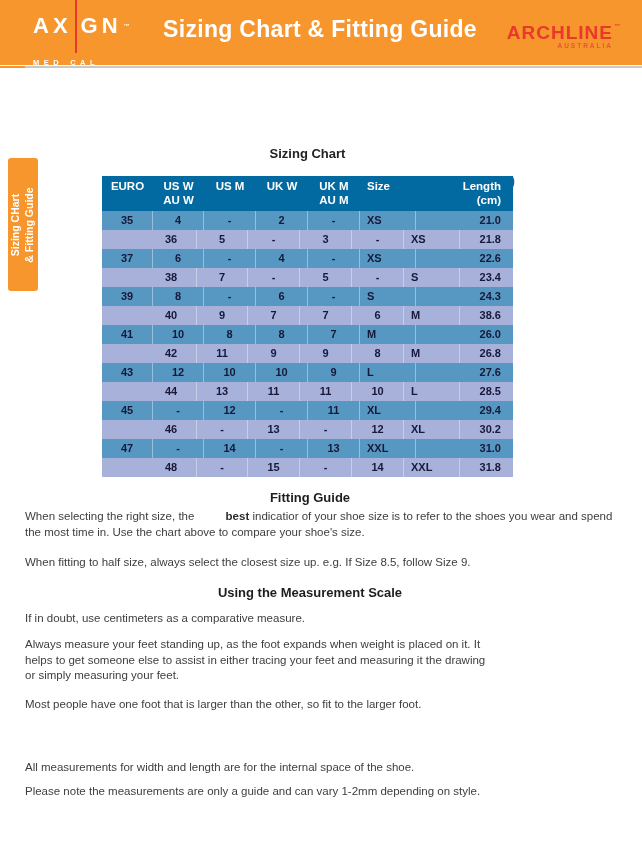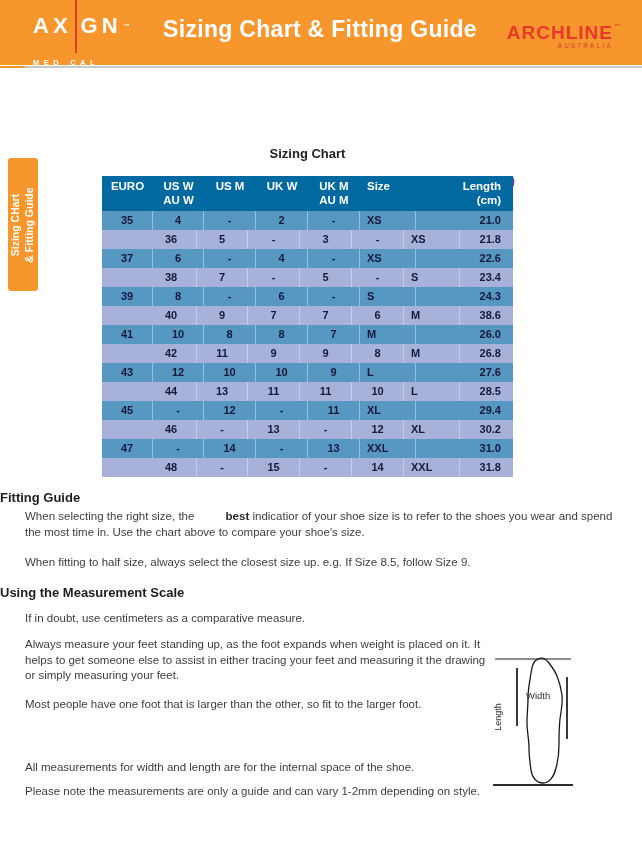--- a/index.html
+++ b/index.html
@@ -50,21 +50,21 @@
   .c{display:block;}
   .c0{width:51px;text-align:center;}
   .c1{width:51px;text-align:center;}
   .c2{width:52px;text-align:center;}
   .c3{width:52px;text-align:center;}
   .c4{width:52px;text-align:center;}
   .c5{width:56px;text-align:left;padding-left:7px;}
   .c6{flex:1;text-align:right;padding-right:12px;}
 
   
-  .sec-head{position:absolute;left:0;width:620px;margin:0;
+  .sec-head{position:absolute;left:0;width:620px;margin:0;text-align:center;
             font-size:13px;font-weight:bold;color:#1d1d1d;}
   .body-p{position:absolute;left:25px;margin:0;font-size:11.5px;line-height:15.5px;color:#3E3E3E;}
   .body-p b{color:#2b2b2b;padding-left:28px;}
 
   
   .diagram{position:absolute;left:488px;top:650px;width:104px;height:145px;}
   .d-topline{position:absolute;left:7px;top:8px;width:76px;height:2px;background:#8F8F8F;}
   .d-bottomline{position:absolute;left:5px;top:134px;width:80px;height:2px;background:#2c2c2c;}
   .d-leftline{position:absolute;left:28px;top:18px;width:1.5px;height:58px;background:#3a3a3a;}
   .d-rightline{position:absolute;left:78px;top:27px;width:1.5px;height:62px;background:#3a3a3a;}
@@ -260,25 +260,14 @@
   <p class="body-p" style="top:509px;width:590px;"><span>When selecting the right size, the </span><b>best</b><span> indicatior of your shoe size is to refer to the shoes you wear and spend the most time in. Use the chart above to compare your shoe's size.</span></p>
   <p class="body-p" style="top:555px;width:590px;">When fitting to half size, always select the closest size up. e.g. If Size 8.5, follow Size 9.</p>
 
   <h3 class="sec-head" style="top:585px;">Using the Measurement Scale</h3>
   <p class="body-p" style="top:611px;width:560px;">If in doubt, use centimeters as a comparative measure.</p>
   <p class="body-p" style="top:637px;width:470px;">Always measure your feet standing up, as the foot expands when weight is placed on it. It helps to get someone else to assist in either tracing your feet and measuring it the drawing or simply measuring your feet.</p>
   <p class="body-p" style="top:697px;width:560px;">Most people have one foot that is larger than the other, so fit to the larger foot.</p>
   <p class="body-p" style="top:760px;width:560px;">All measurements for width and length are for the internal space of the shoe.</p>
   <p class="body-p" style="top:784px;width:470px;">Please note the measurements are only a guide and can vary 1-2mm depending on style.</p>
 
-  <div class="diagram">
-    <span class="d-topline"></span>
-    <span class="d-bottomline"></span>
-    <span class="d-leftline"></span>
-    <span class="d-rightline"></span>
-    <svg class="d-foot" width="55" height="130" viewBox="0 0 55 130">
-      <path d="M23,2 C27,0 31,2 34,6 C37,10 40,14 42,19 C44,24 46,31 47,38 C48,46 46,54 45,62 C44,71 44,79 44,87 C44,96 43,104 41,111 C39,120 34,126 28,126 C22,126 17,121 16,113 C15,106 14,98 14,91 C14,83 12,74 12,66 C12,57 13,49 13,41 C13,32 15,23 16,16 C17,9 19,3 23,2 Z" fill="none" stroke="#1a1a1a" stroke-width="1.3" stroke-linejoin="round"></path>
-    </svg>
-    <span class="d-width">Width</span>
-    <span class="d-length">Length</span>
-  </div>
 
 </div>
 
 </body></html>

